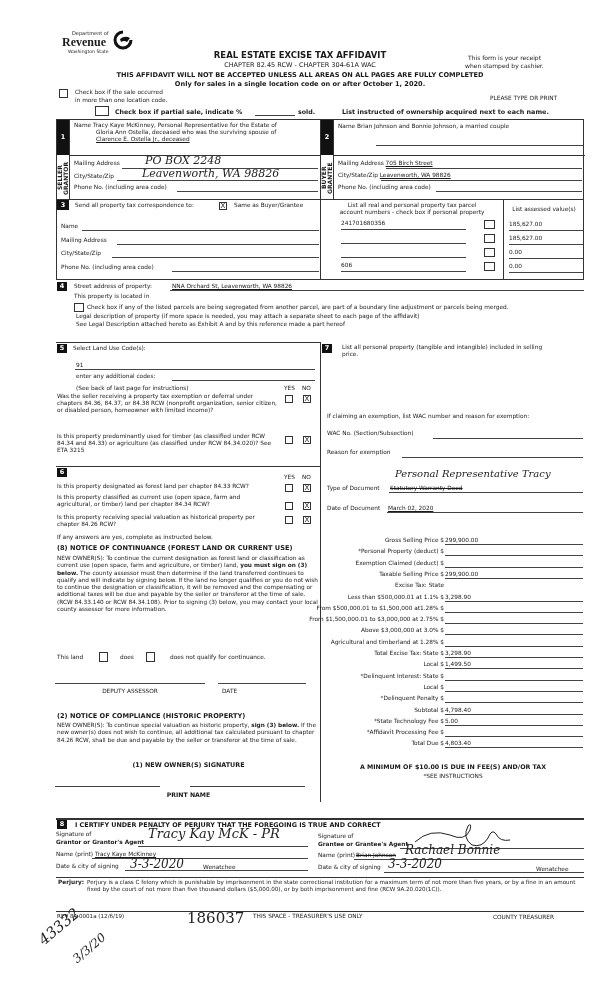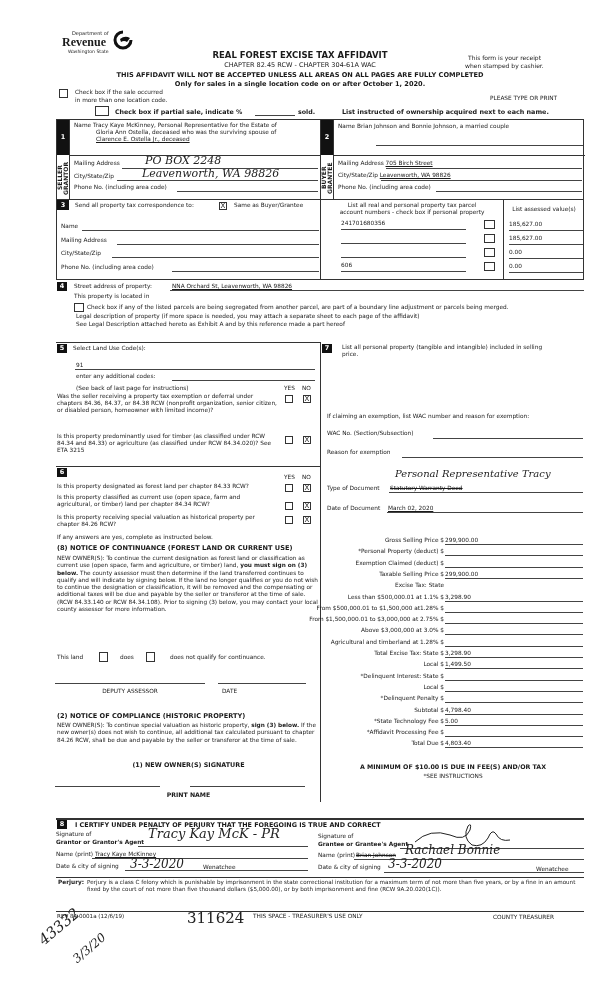--- a/index.html
+++ b/index.html
@@ -23,21 +23,21 @@
 <div class="abs" style="left:62px;top:30px;width:90px;height:30px;">
   <div class="abs" style="left:10px;top:0;font-size:5px;">Department of</div>
   <div class="abs b" style="left:0;top:5px;font-size:12px;font-family:'Liberation Serif',serif;">Revenue</div>
   <div class="abs" style="left:6px;top:19px;font-size:4.6px;">Washington State</div>
   <svg class="abs" style="left:50px;top:0;" width="22" height="20" viewBox="0 0 22 20">
     <path d="M11 2 A8 8 0 1 0 19 10" fill="none" stroke="#111" stroke-width="3"></path>
     <path d="M8 9 Q13 5 18 8 L15 12 Q12 10 9 12 Z" fill="#111"></path>
   </svg>
 </div>
 
-<div class="abs b c" style="left:180px;top:50px;width:240px;font-size:8.5px;">REAL FOREST EXCISE TAX AFFIDAVIT</div>
+<div class="abs b c" style="left:180px;top:50px;width:240px;font-size:8.5px;">REAL ESTATE EXCISE TAX AFFIDAVIT</div>
 <div class="abs c" style="left:180px;top:61px;width:240px;font-size:6.5px;">CHAPTER 82.45 RCW - CHAPTER 304-61A WAC</div>
 <div class="abs" style="left:468px;top:54px;font-size:6px;">This form is your receipt</div>
 <div class="abs" style="left:465px;top:62px;font-size:6px;">when stamped by cashier.</div>
 <div class="abs b c" style="left:60px;top:71px;width:480px;font-size:6.6px;">THIS AFFIDAVIT WILL NOT BE ACCEPTED UNLESS ALL AREAS ON ALL PAGES ARE FULLY COMPLETED</div>
 <div class="abs b c" style="left:60px;top:80px;width:480px;font-size:6.6px;">Only for sales in a single location code on or after October 1, 2020.</div>
 
 <div class="cb" style="left:59px;top:89px;width:9px;height:9px;"></div>
 <div class="abs" style="left:75px;top:89px;font-size:5.8px;">Check box if the sale occurred</div>
 <div class="abs" style="left:75px;top:97px;font-size:5.8px;">in more than one location code.</div>
 <div class="abs" style="left:490px;top:95px;font-size:5.8px;">PLEASE TYPE OR PRINT</div>
@@ -313,17 +313,17 @@
 <div class="abs hw" style="left:388px;top:857px;font-size:12px;">3-3-2020</div>
 <div class="abs" style="left:536px;top:866px;font-size:5.8px;">Wenatchee</div>
 <div class="line" style="left:384px;top:872px;width:200px;"></div>
 
 <div class="abs" style="left:56px;top:877px;width:528px;height:1px;background:#333;"></div>
 <div class="abs b" style="left:58px;top:879px;font-size:5.8px;">Perjury:</div>
 <div class="abs" style="left:87px;top:879px;width:495px;font-size:5.6px;line-height:1.3;">Perjury is a class C felony which is punishable by imprisonment in the state correctional institution for a maximum term of not more than five years, or by a fine in an amount fixed by the court of not more than five thousand dollars ($5,000.00), or by both imprisonment and fine (RCW 9A.20.020(1C)).</div>
 <div class="abs" style="left:56px;top:911px;width:528px;height:1px;background:#333;"></div>
 
 <div class="abs" style="left:57px;top:913px;font-size:5.6px;">REV 84 0001a (12/6/19)</div>
-<div class="abs hw" style="left:187px;top:909px;font-size:15px;font-style:normal;">311624</div>
+<div class="abs hw" style="left:187px;top:909px;font-size:15px;font-style:normal;">186037</div>
 <div class="abs" style="left:253px;top:913px;font-size:5.8px;">THIS SPACE - TREASURER'S USE ONLY</div>
 <div class="abs" style="left:493px;top:914px;font-size:5.8px;">COUNTY TREASURER</div>
 <div class="abs hw" style="left:35px;top:935px;font-size:15px;transform:rotate(-40deg);transform-origin:left top;">43332</div>
 <div class="abs hw" style="left:70px;top:955px;font-size:12px;transform:rotate(-40deg);transform-origin:left top;">3/3/20</div>
 
 </body></html>

